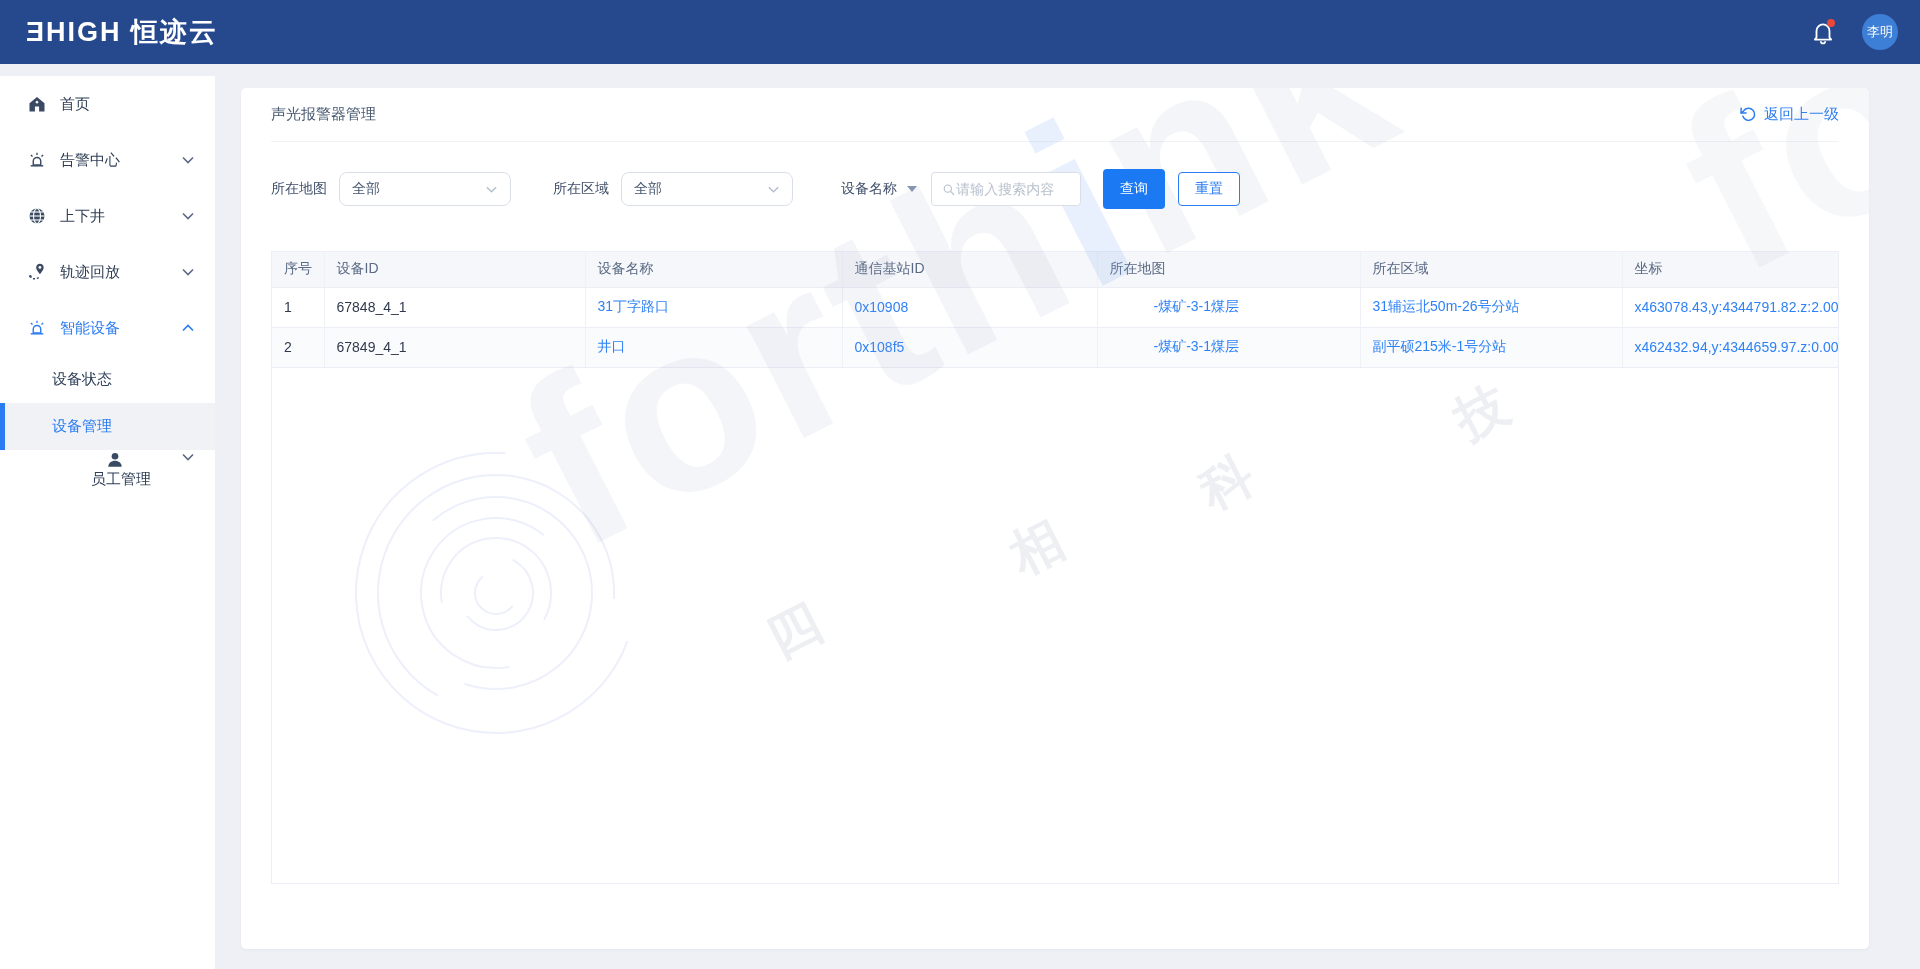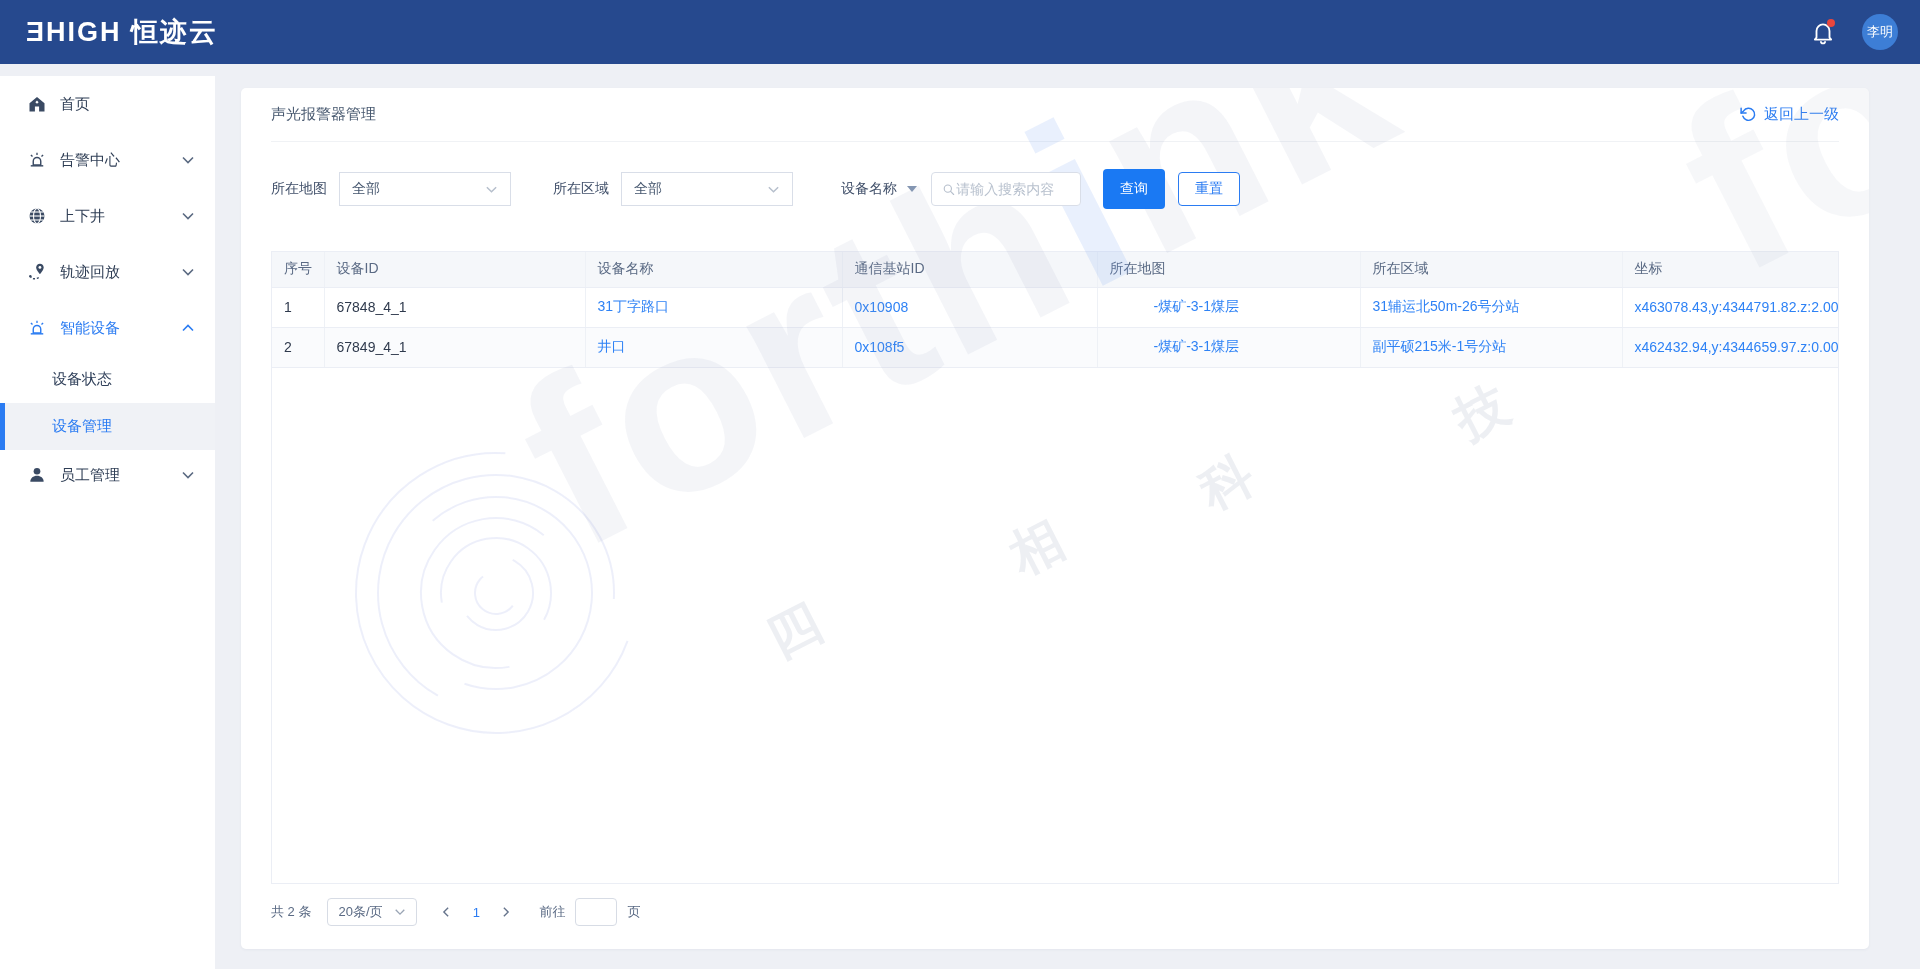--- a/index.html
+++ b/index.html
@@ -40,21 +40,21 @@
     padding:0 30px; overflow:hidden; }
   .card-head { height:54px; display:flex; align-items:center;
     justify-content:space-between; border-bottom:1px solid #f0f2f5; }
   .card-title { font-size:15px; color:#47586f; }
   .back-link { display:flex; align-items:center; gap:8px; color:#2b7cf2;
     font-size:15px; cursor:pointer; }
 
   
   .filters { margin-top:27px; display:flex; align-items:center; position:relative; z-index:6; }
   .f-label { font-size:14px; color:#41506a; margin-right:12px; white-space:nowrap; }
-  .f-select { width:172px; height:34px; border:1px solid #d9dee8; border-radius:0;
+  .f-select { width:172px; height:34px; border:1px solid #d9dee8; border-radius:8px;
     display:flex; align-items:center; justify-content:space-between;
     padding:0 12px; color:#45566e; font-size:14px; cursor:pointer; background:#fff; }
   .f-gap { width:42px; }
   .caret-down { width:0; height:0; border-left:5px solid transparent;
     border-right:5px solid transparent; border-top:6px solid #8496b2;
     margin-left:6px; margin-right:14px; }
   .search-box { width:150px; height:34px; border:1px solid #d9dee8; border-radius:4px;
     display:flex; align-items:center; padding:0 10px; gap:1px; background:#fff; }
   .search-box input { border:none; outline:none; width:100%; font-size:14px;
     color:#45566e; font-family:inherit; }
@@ -193,21 +193,21 @@
   </div>
 
   <div class="side-sub">
     <span>设备状态</span>
   </div>
 
   <div class="side-sub selected">
     <span>设备管理</span>
   </div>
 
-  <div class="side-item" style="height:50px;">
+  <div class="side-item" style="height:50px;flex-direction:column;">
     <svg class="s-icon" viewBox="0 0 24 24">
       <circle cx="12" cy="7.5" r="4" fill="#3a4a63"></circle>
       <path d="M4 20 c0-4.4 3.6-7 8-7 s8 2.6 8 7 z" fill="#3a4a63"></path>
     </svg>
     <span>员工管理</span>
     <svg class="chev" width="14" height="14" viewBox="0 0 14 14">
       <polyline points="2,4.5 7,9.5 12,4.5" fill="none" stroke="#5b6a82" stroke-width="1.6"></polyline>
     </svg>
   </div>
 </div>
@@ -313,37 +313,14 @@
           <td class="link">井口</td>
           <td class="link">0x108f5</td>
           <td class="link map-cell">-煤矿-3-1煤层</td>
           <td class="link">副平硕215米-1号分站</td>
           <td class="link">x462432.94,y:4344659.97.z:0.00</td>
         </tr>
       </tbody>
     </table>
   </div>
 
-  <div class="pager">
-    <span class="pg-total">共 2 条</span>
-    <div class="pg-size">
-      <span>20条/页</span>
-      <svg width="12" height="12" viewBox="0 0 14 14">
-        <polyline points="2,4.5 7,9.5 12,4.5" fill="none" stroke="#9aa5b5" stroke-width="1.6"></polyline>
-      </svg>
-    </div>
-    <div class="pg-arrow" style="margin-left:14px;">
-      <svg width="12" height="12" viewBox="0 0 14 14">
-        <polyline points="9.5,2 4.5,7 9.5,12" fill="none" stroke="#66748c" stroke-width="1.6"></polyline>
-      </svg>
-    </div>
-    <span class="pg-num">1</span>
-    <div class="pg-arrow">
-      <svg width="12" height="12" viewBox="0 0 14 14">
-        <polyline points="4.5,2 9.5,7 4.5,12" fill="none" stroke="#66748c" stroke-width="1.6"></polyline>
-      </svg>
-    </div>
-    <span class="pg-goto">前往</span>
-    <input class="pg-input" type="text" style="">
-    <span class="pg-unit">页</span>
-  </div>
 
 </div>
 
 </body></html>

